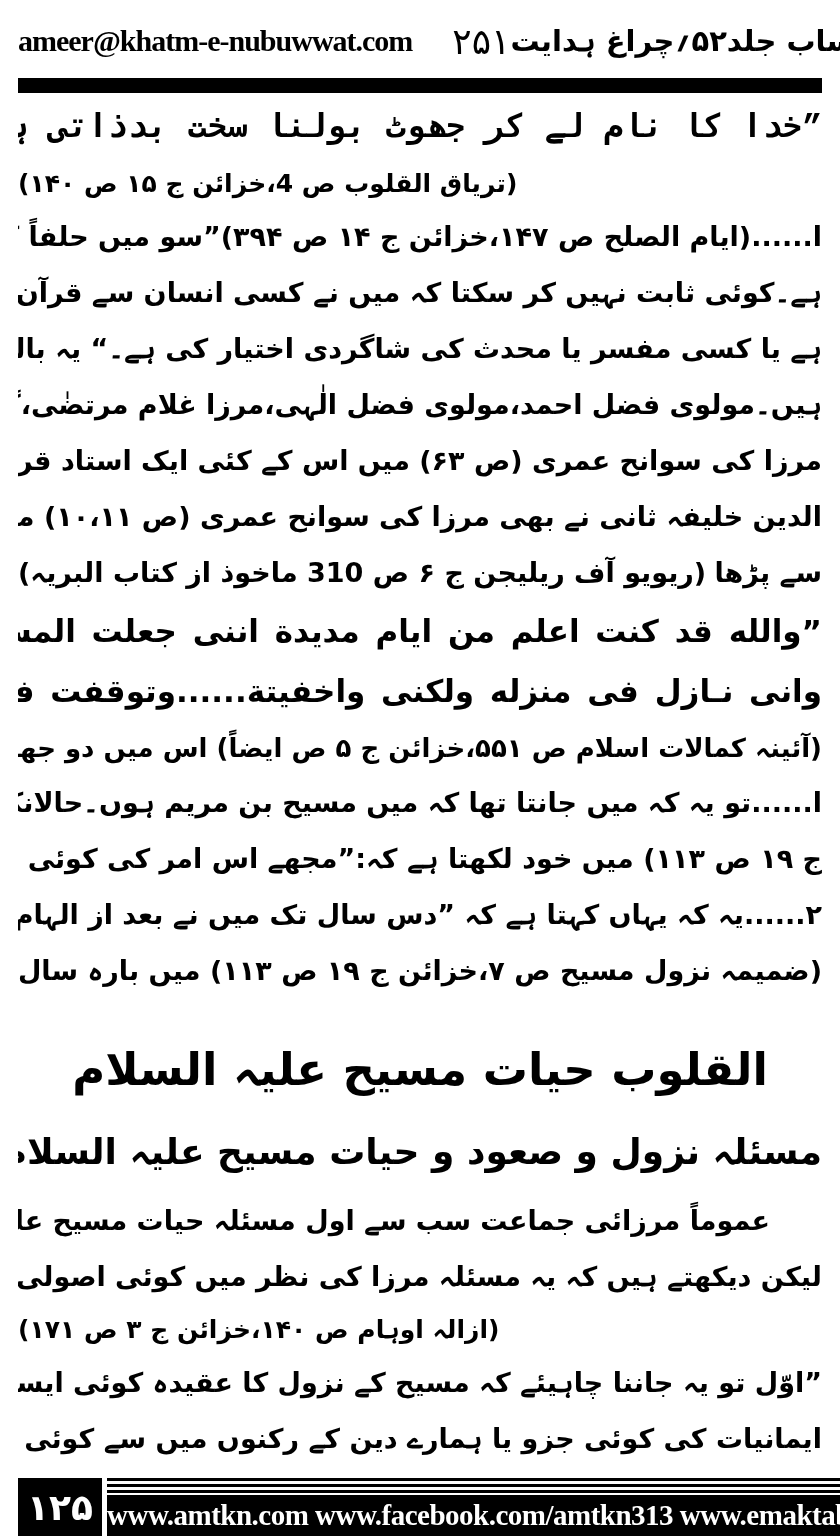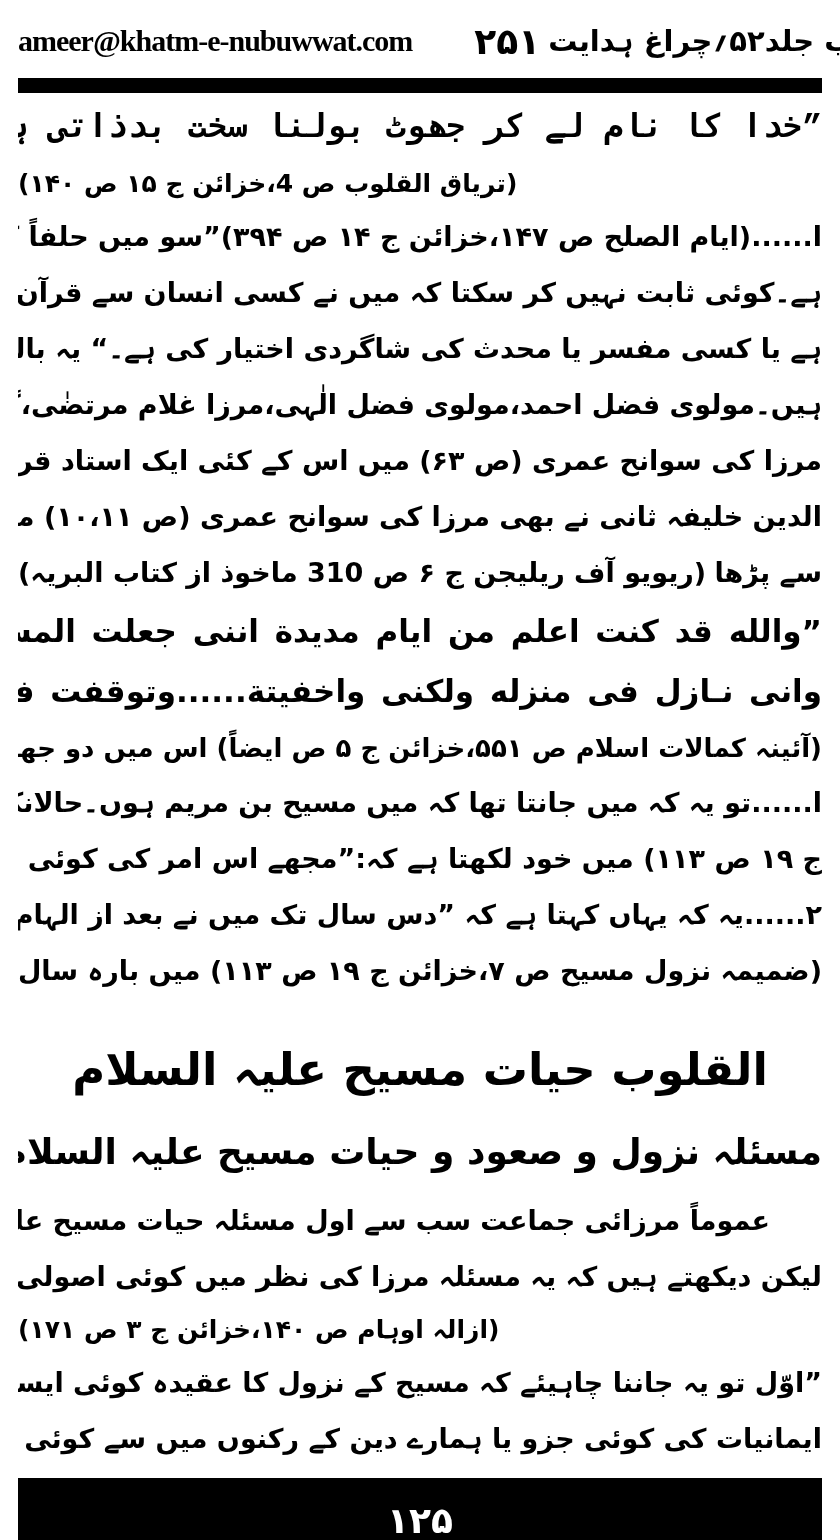--- a/index.html
+++ b/index.html
@@ -4,28 +4,28 @@
 <style>
   html,body{margin:0;padding:0;background:#e8e8e8;}
   .page{
     width:840px;height:1540px;background:#ffffff;position:relative;
     font-family:"DejaVu Sans",sans-serif;color:#000;overflow:hidden;
     margin:0 auto;box-sizing:border-box;
   }
   
   .header{
     display:flex;align-items:center;direction:ltr;
-    padding:16px 18px 0 18px;height:50px;gap:8px;
+    padding:16px 18px 0 18px;height:50px;
   }
   .email{
     font-family:"Liberation Serif",serif;font-weight:bold;
     font-size:30px;letter-spacing:-1px;white-space:nowrap;
   }
   .hdr-pageno{
-    font-size:36px;font-weight:bold;margin-left:54px;direction:rtl;
+    font-size:36px;font-weight:normal;margin-left:40px;direction:rtl;
   }
   .book-title{
     margin-left:auto;font-size:29px;font-weight:bold;direction:rtl;white-space:nowrap;
   }
   .top-rule{height:15px;background:#000;margin:12px 18px 0 18px;}
   
   .content{
     direction:rtl;padding:6px 18px 0 18px;font-weight:bold;
   }
   .line{
@@ -42,21 +42,21 @@
   .flexline .txt{flex:0 1 auto;overflow:hidden;}
   .arabic{font-size:31px;height:60px;line-height:60px;word-spacing:5px;}
   .smallline{font-size:26px;height:54px;line-height:54px;}
   .spacer30{height:30px;}
   .h1{font-size:45px;height:82px;line-height:82px;text-align:center;}
   .h2{font-size:36px;height:82px;line-height:82px;text-align:center;}
   .indent-right{padding-left:28px;padding-right:52px;}
   
   .footer{
     position:absolute;left:18px;right:18px;bottom:4px;height:58px;
-    display:flex;direction:ltr;align-items:stretch;flex-direction:column;
+    display:flex;direction:ltr;align-items:stretch;
   }
   .footer-pageno{
     background:#000;color:#fff;flex:0 0 84px;display:flex;align-items:center;
     justify-content:center;font-size:36px;font-weight:bold;direction:rtl;
   }
   .footer-right{flex:1;display:flex;flex-direction:column;margin-left:5px;}
   .triple-rule{height:15px;display:flex;flex-direction:column;justify-content:space-between;}
   .triple-rule div{height:3px;background:#000;}
   .footer-bar{
     flex:1;background:#000;color:#fff;display:flex;align-items:center;justify-content:center;

